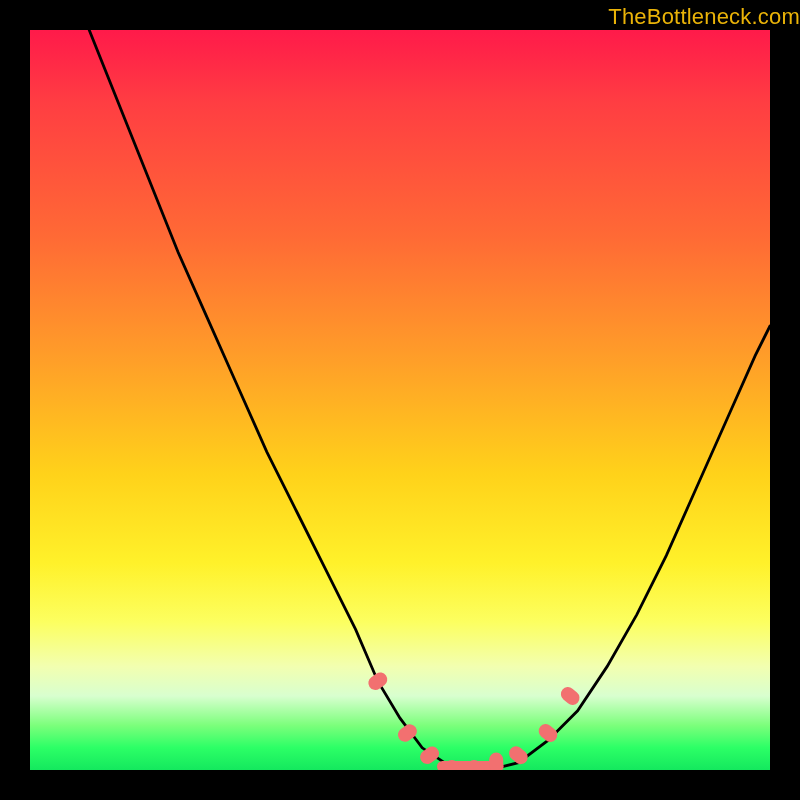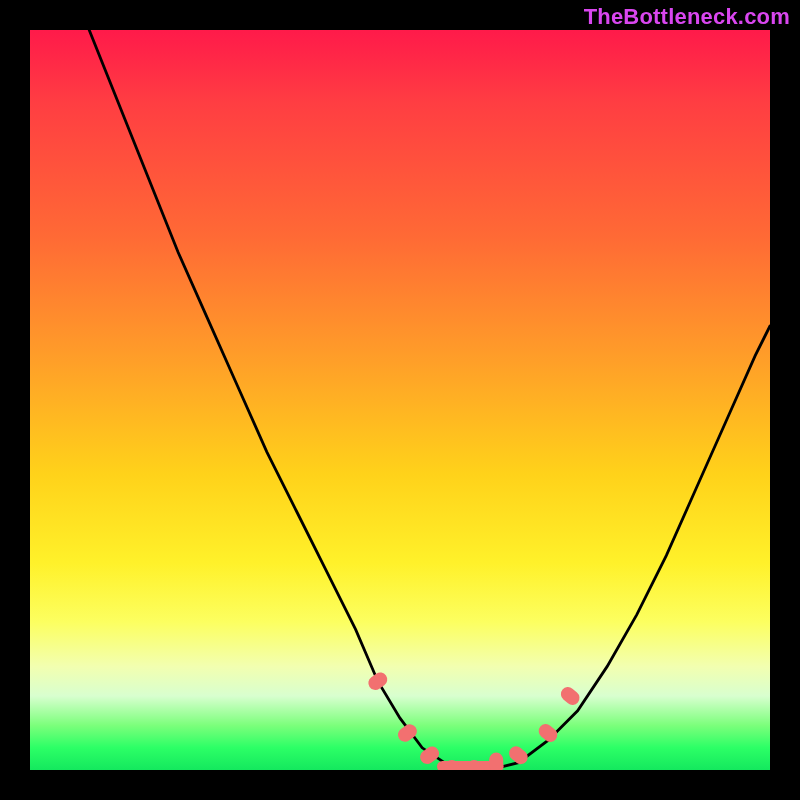--- a/index.html
+++ b/index.html
@@ -36,24 +36,24 @@
       #f2ffb0 86%,
       #d8ffcf 90%,
       #7bff7b 94%,
       #2cff66 97%,
       #14e85e 100%
     );
   }
   .watermark {
     position: absolute;
     top: 4px;
-    right: 10px;
-    color: #d946ef;
+    right: 0;
+    color: #eab308;
     font-size: 22px;
-    font-weight: 700;
+    font-weight: 400;
     letter-spacing: 0.2px;
     user-select: none;
   }
   svg.curve {
     position: absolute;
     left: 0;
     top: 0;
     width: 740px;
     height: 740px;
   }

